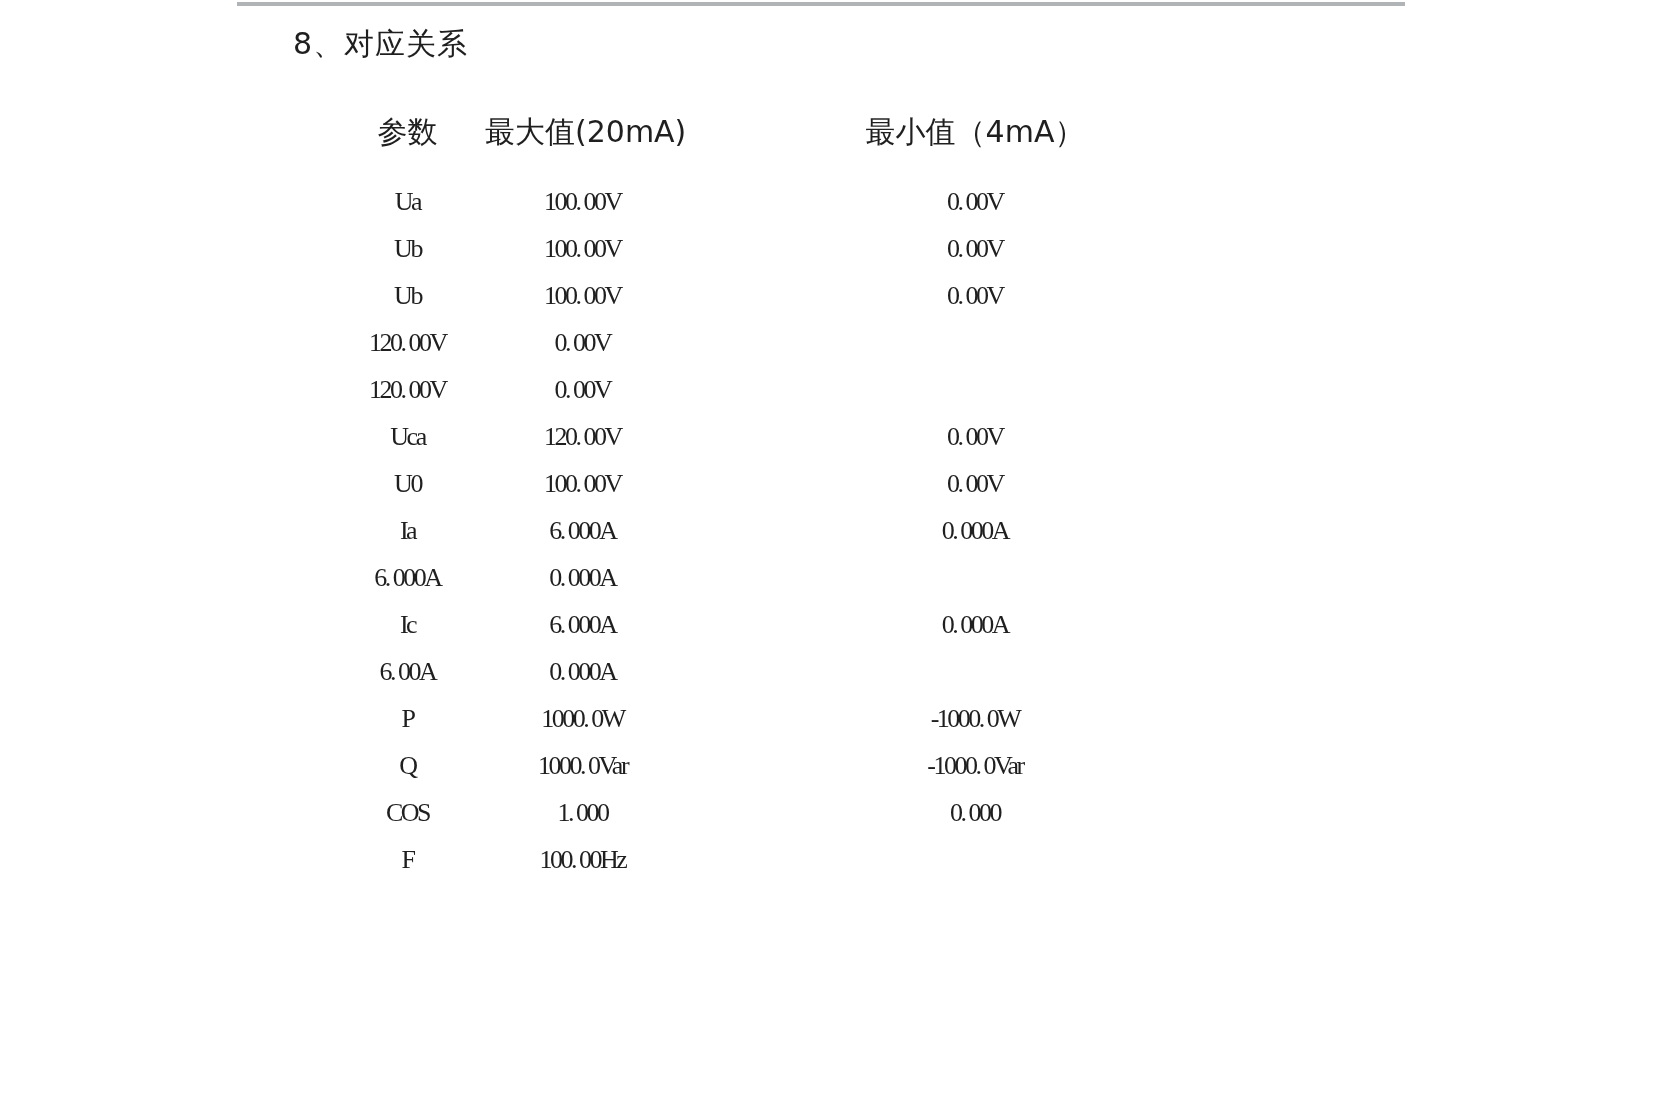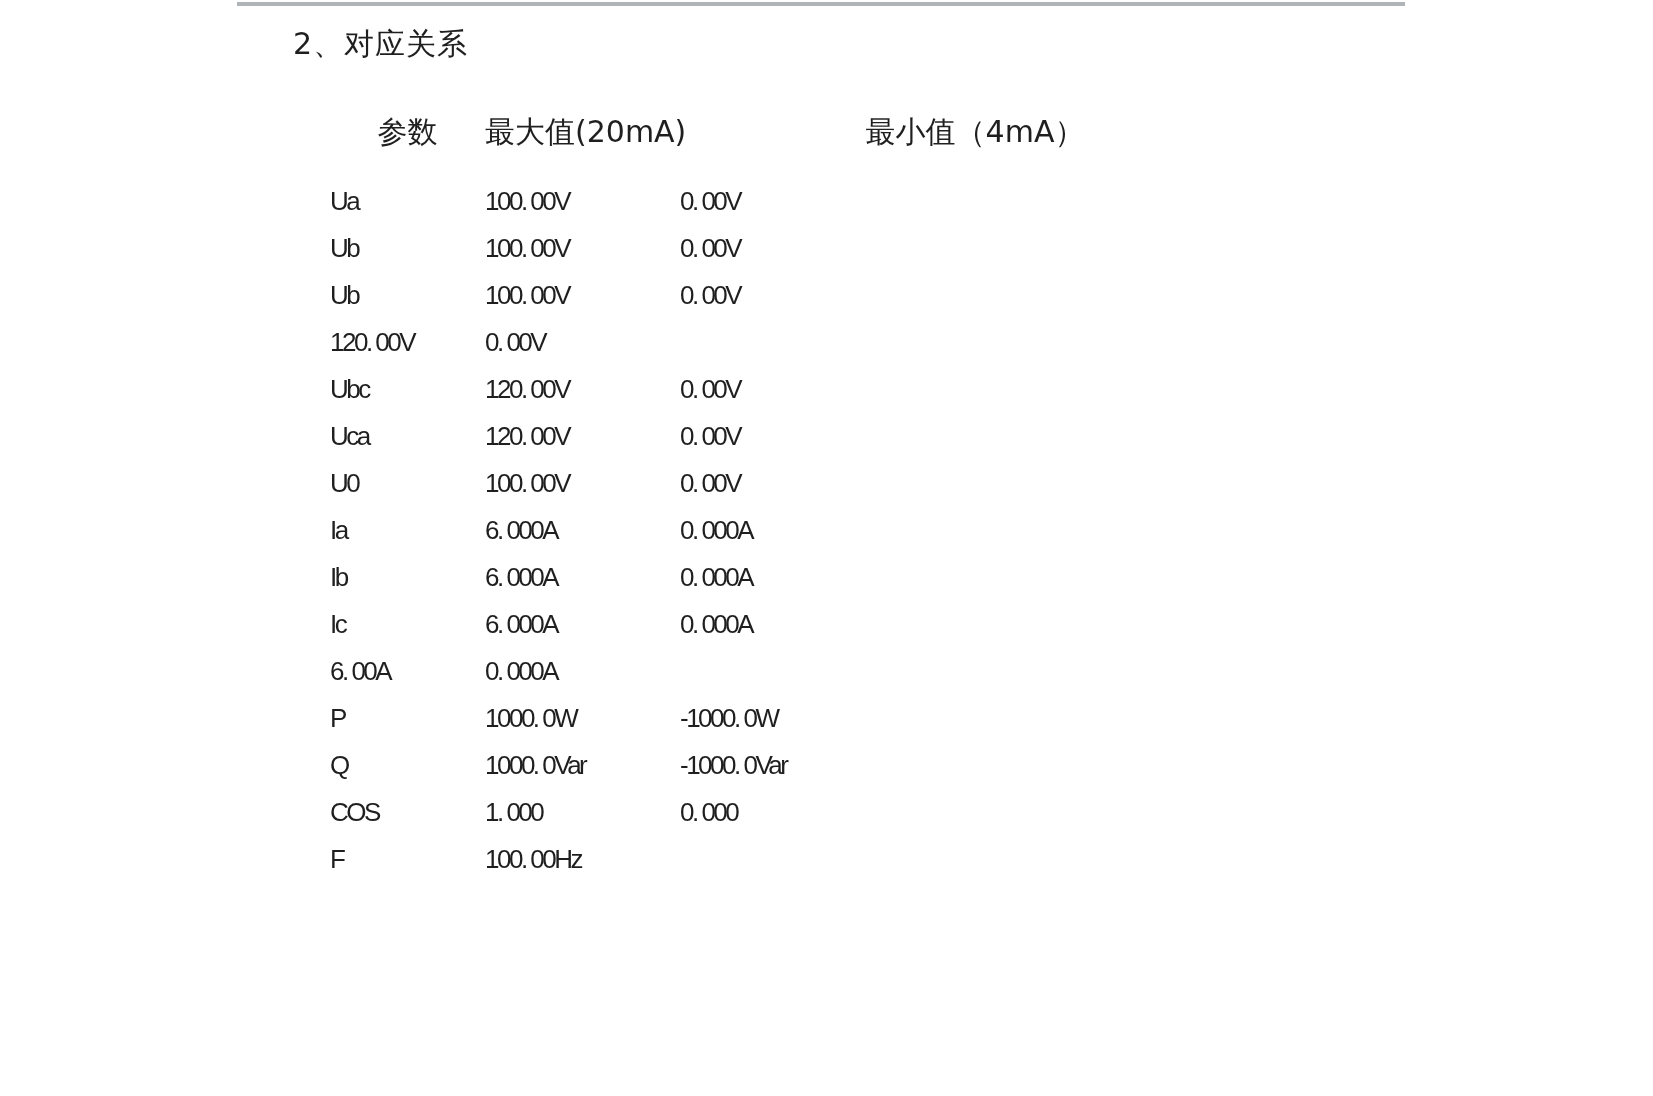--- a/index.html
+++ b/index.html
@@ -54,33 +54,34 @@
     text-align: center;
     white-space: pre;
   }
 
   .tbody .trow {
     display: grid;
     grid-template-columns: 155px 195px 590px;
     height: 47px;
   }
   .tbody .cell {
-    font-family: Liberation Sans, sans-serif;
+    font-family: Liberation Serif, serif;
     font-size: 26px;
     letter-spacing: -2.5px;
     line-height: 47px;
+    text-align: center;
     white-space: pre;
   }
 </style>
 </head>
 <body>
 
 <div class="top-divider"></div>
 
-<div class="section-title">2、对应关系</div>
+<div class="section-title">8、对应关系</div>
 
 <div class="mapping-table">
   <div class="thead">
     <div class="cell">参数</div>
     <div class="cell">最大值(20mA)</div>
     <div class="cell">最小值（4mA）</div>
   </div>
   <div class="tbody" id="rows">
       <div class="trow">
         <div class="cell param">Ua</div>
@@ -95,41 +96,39 @@
       <div class="trow">
         <div class="cell param">Ub</div>
         <div class="cell max">100. 00V</div>
         <div class="cell min">0. 00V</div>
       </div>
       <div class="trow">
         <div class="cell max">120. 00V</div>
         <div class="cell min">0. 00V</div>
       </div>
       <div class="trow">
-        <div class="cell param">Ubc</div>
         <div class="cell max">120. 00V</div>
         <div class="cell min">0. 00V</div>
       </div>
       <div class="trow">
         <div class="cell param">Uca</div>
         <div class="cell max">120. 00V</div>
         <div class="cell min">0. 00V</div>
       </div>
       <div class="trow">
         <div class="cell param">U0</div>
         <div class="cell max">100. 00V</div>
         <div class="cell min">0. 00V</div>
       </div>
       <div class="trow">
         <div class="cell param">Ia</div>
         <div class="cell max">6. 000A</div>
         <div class="cell min">0. 000A</div>
       </div>
       <div class="trow">
-        <div class="cell param">Ib</div>
         <div class="cell max">6. 000A</div>
         <div class="cell min">0. 000A</div>
       </div>
       <div class="trow">
         <div class="cell param">Ic</div>
         <div class="cell max">6. 000A</div>
         <div class="cell min">0. 000A</div>
       </div>
       <div class="trow">
         <div class="cell max">6. 00A</div>

